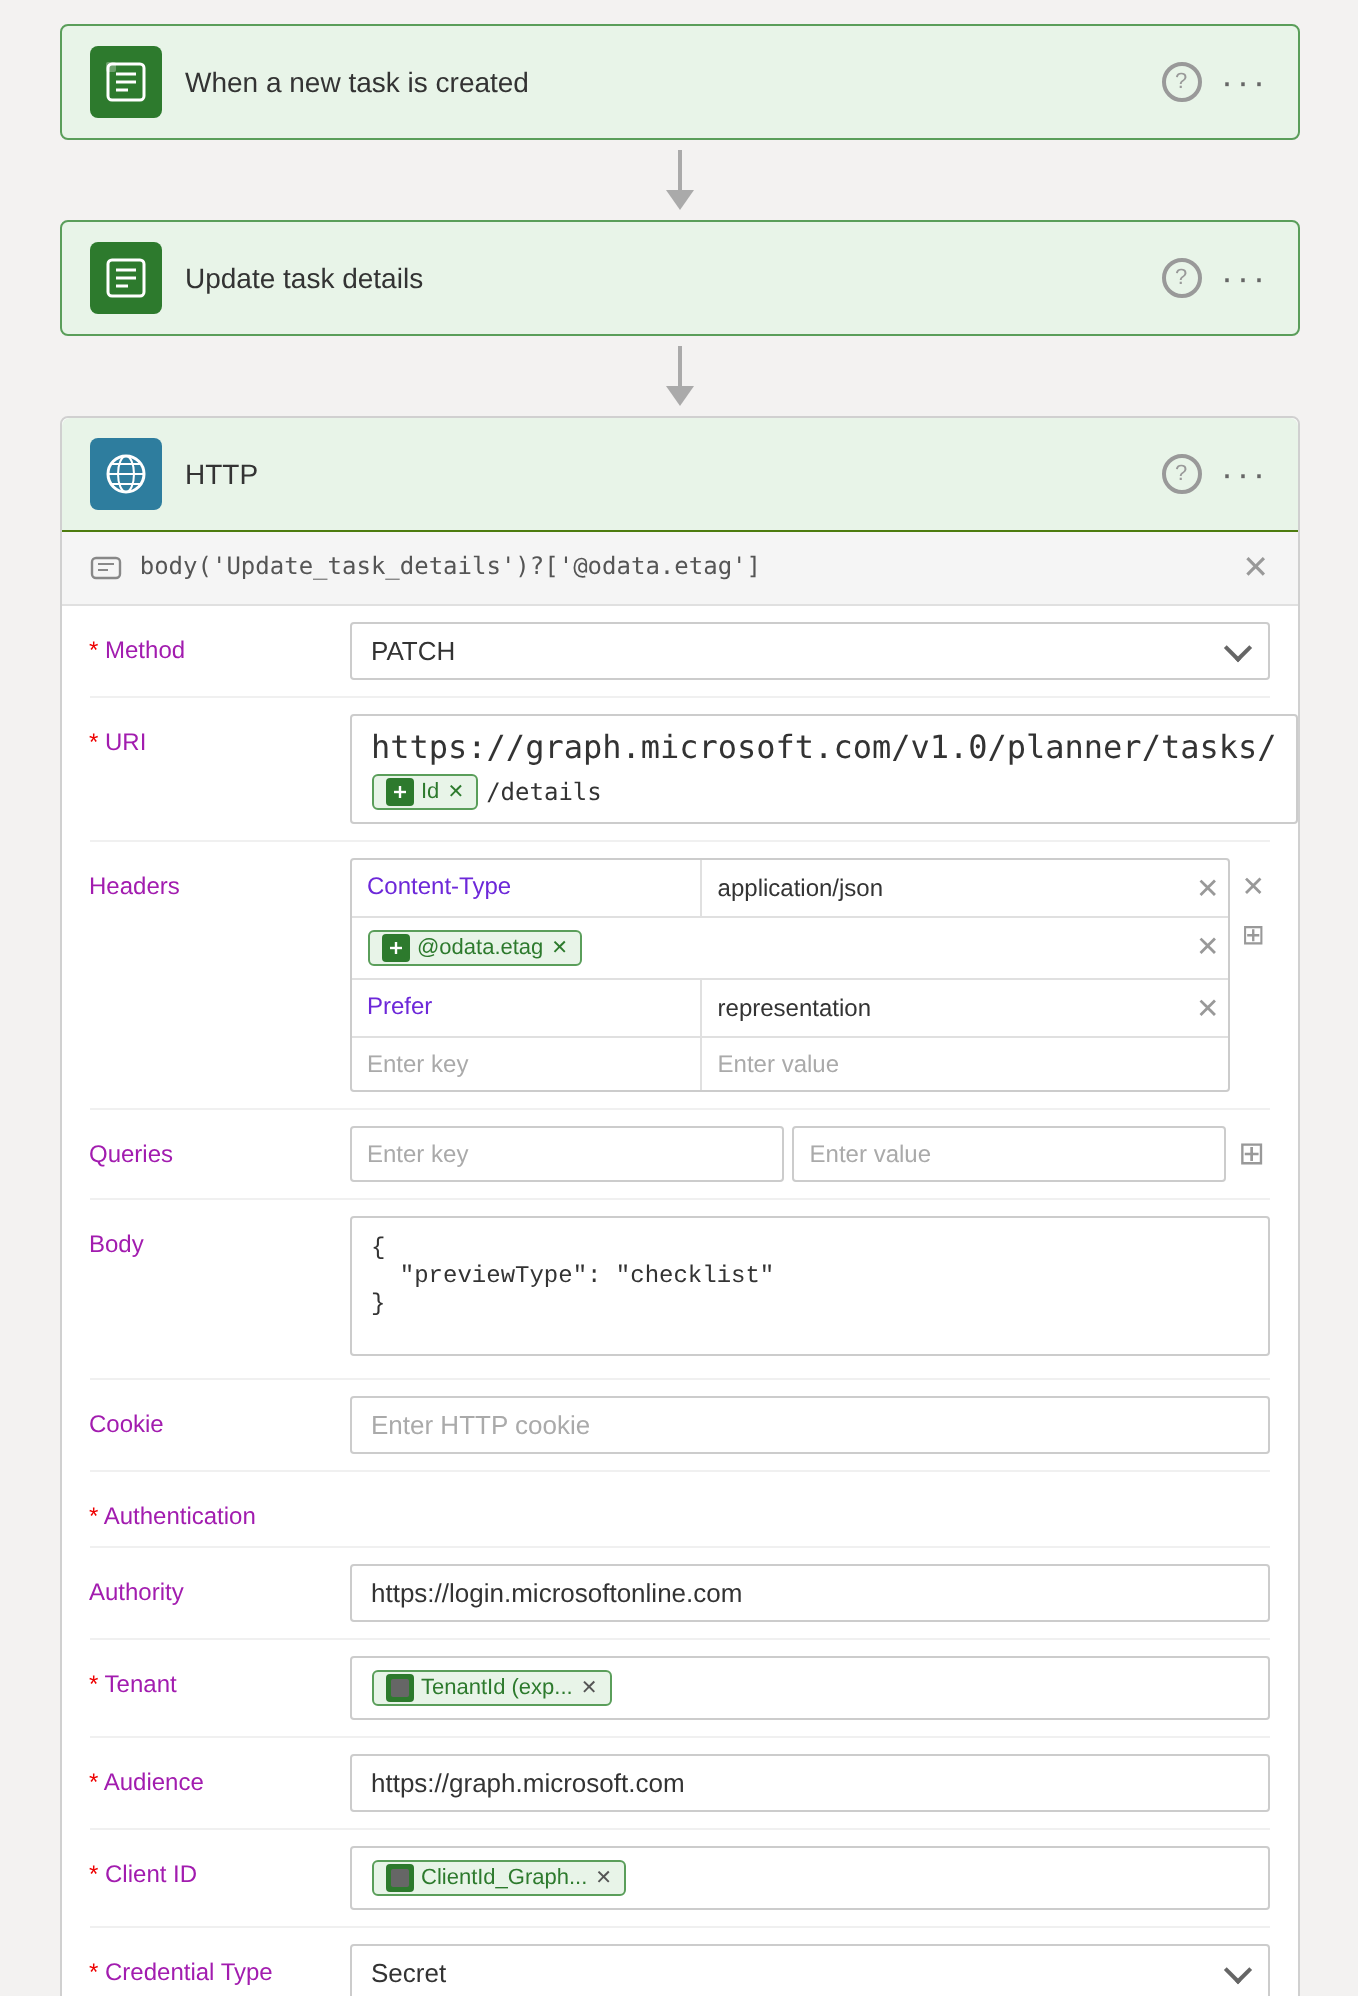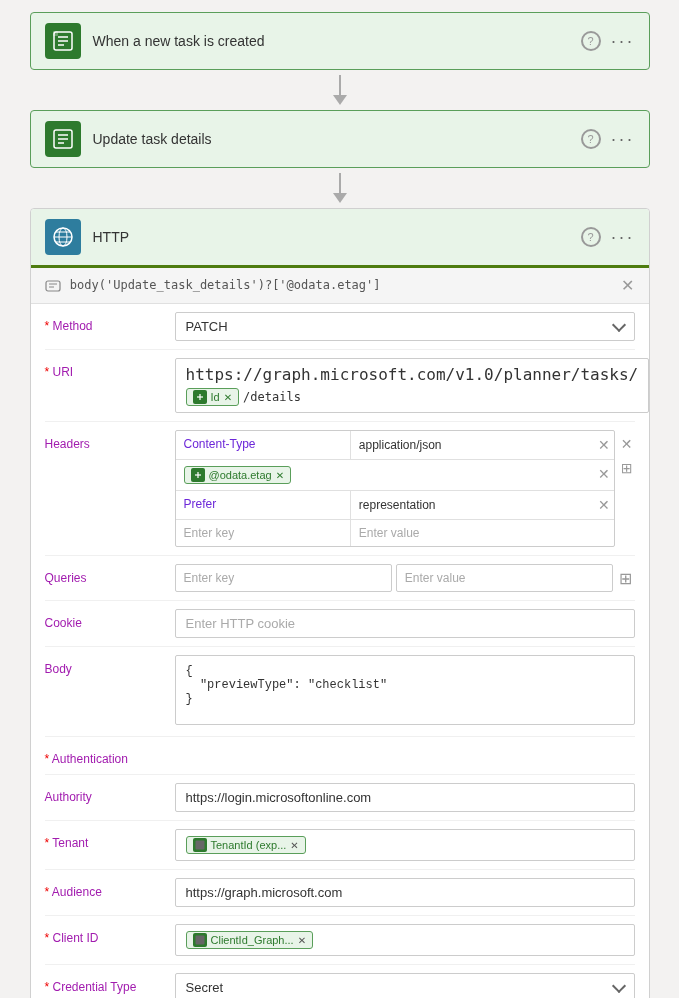--- a/index.html
+++ b/index.html
@@ -95,21 +95,21 @@
     
     .http-card {
       width: 620px;
       background: #fff;
       border: 1px solid #d0d0d0;
       border-radius: 4px;
     }
 
     .http-card-header {
       background: #e8f4e8;
-      border-bottom: 3px solid #4d7c0f;
+      border-bottom: 1px solid #4d7c0f;
       padding: 10px 14px;
       display: flex;
       align-items: center;
       gap: 12px;
       border-radius: 4px 4px 0 0;
     }
 
     
     .etag-bar {
       background: #f5f5f5;
@@ -512,32 +512,32 @@
         <div class="form-field">
           <div class="two-col-field">
             <div class="half" style="color:#aaa;">Enter key</div>
             <div class="half" style="color:#aaa;">Enter value</div>
             <span class="icon-btn" style="font-size:16px;">⊞</span>
           </div>
         </div>
       </div>
 
       <div class="form-row">
-        <div class="form-label">Cookie</div>
-        <div class="form-field">
-          <div class="input-field placeholder">Enter HTTP cookie</div>
-        </div>
-      </div>
-
-      <div class="form-row">
         <div class="form-label">Body</div>
         <div class="form-field">
           <textarea class="body-textarea" readonly="" style="">{
   "previewType": "checklist"
 }</textarea>
+        </div>
+      </div>
+
+      <div class="form-row">
+        <div class="form-label">Cookie</div>
+        <div class="form-field">
+          <div class="input-field placeholder">Enter HTTP cookie</div>
         </div>
       </div>
 
       <div class="form-row">
         <div class="form-label required">Authentication</div>
       </div>
 
       <div class="form-row">
         <div class="form-label">Authority</div>
         <div class="form-field">

